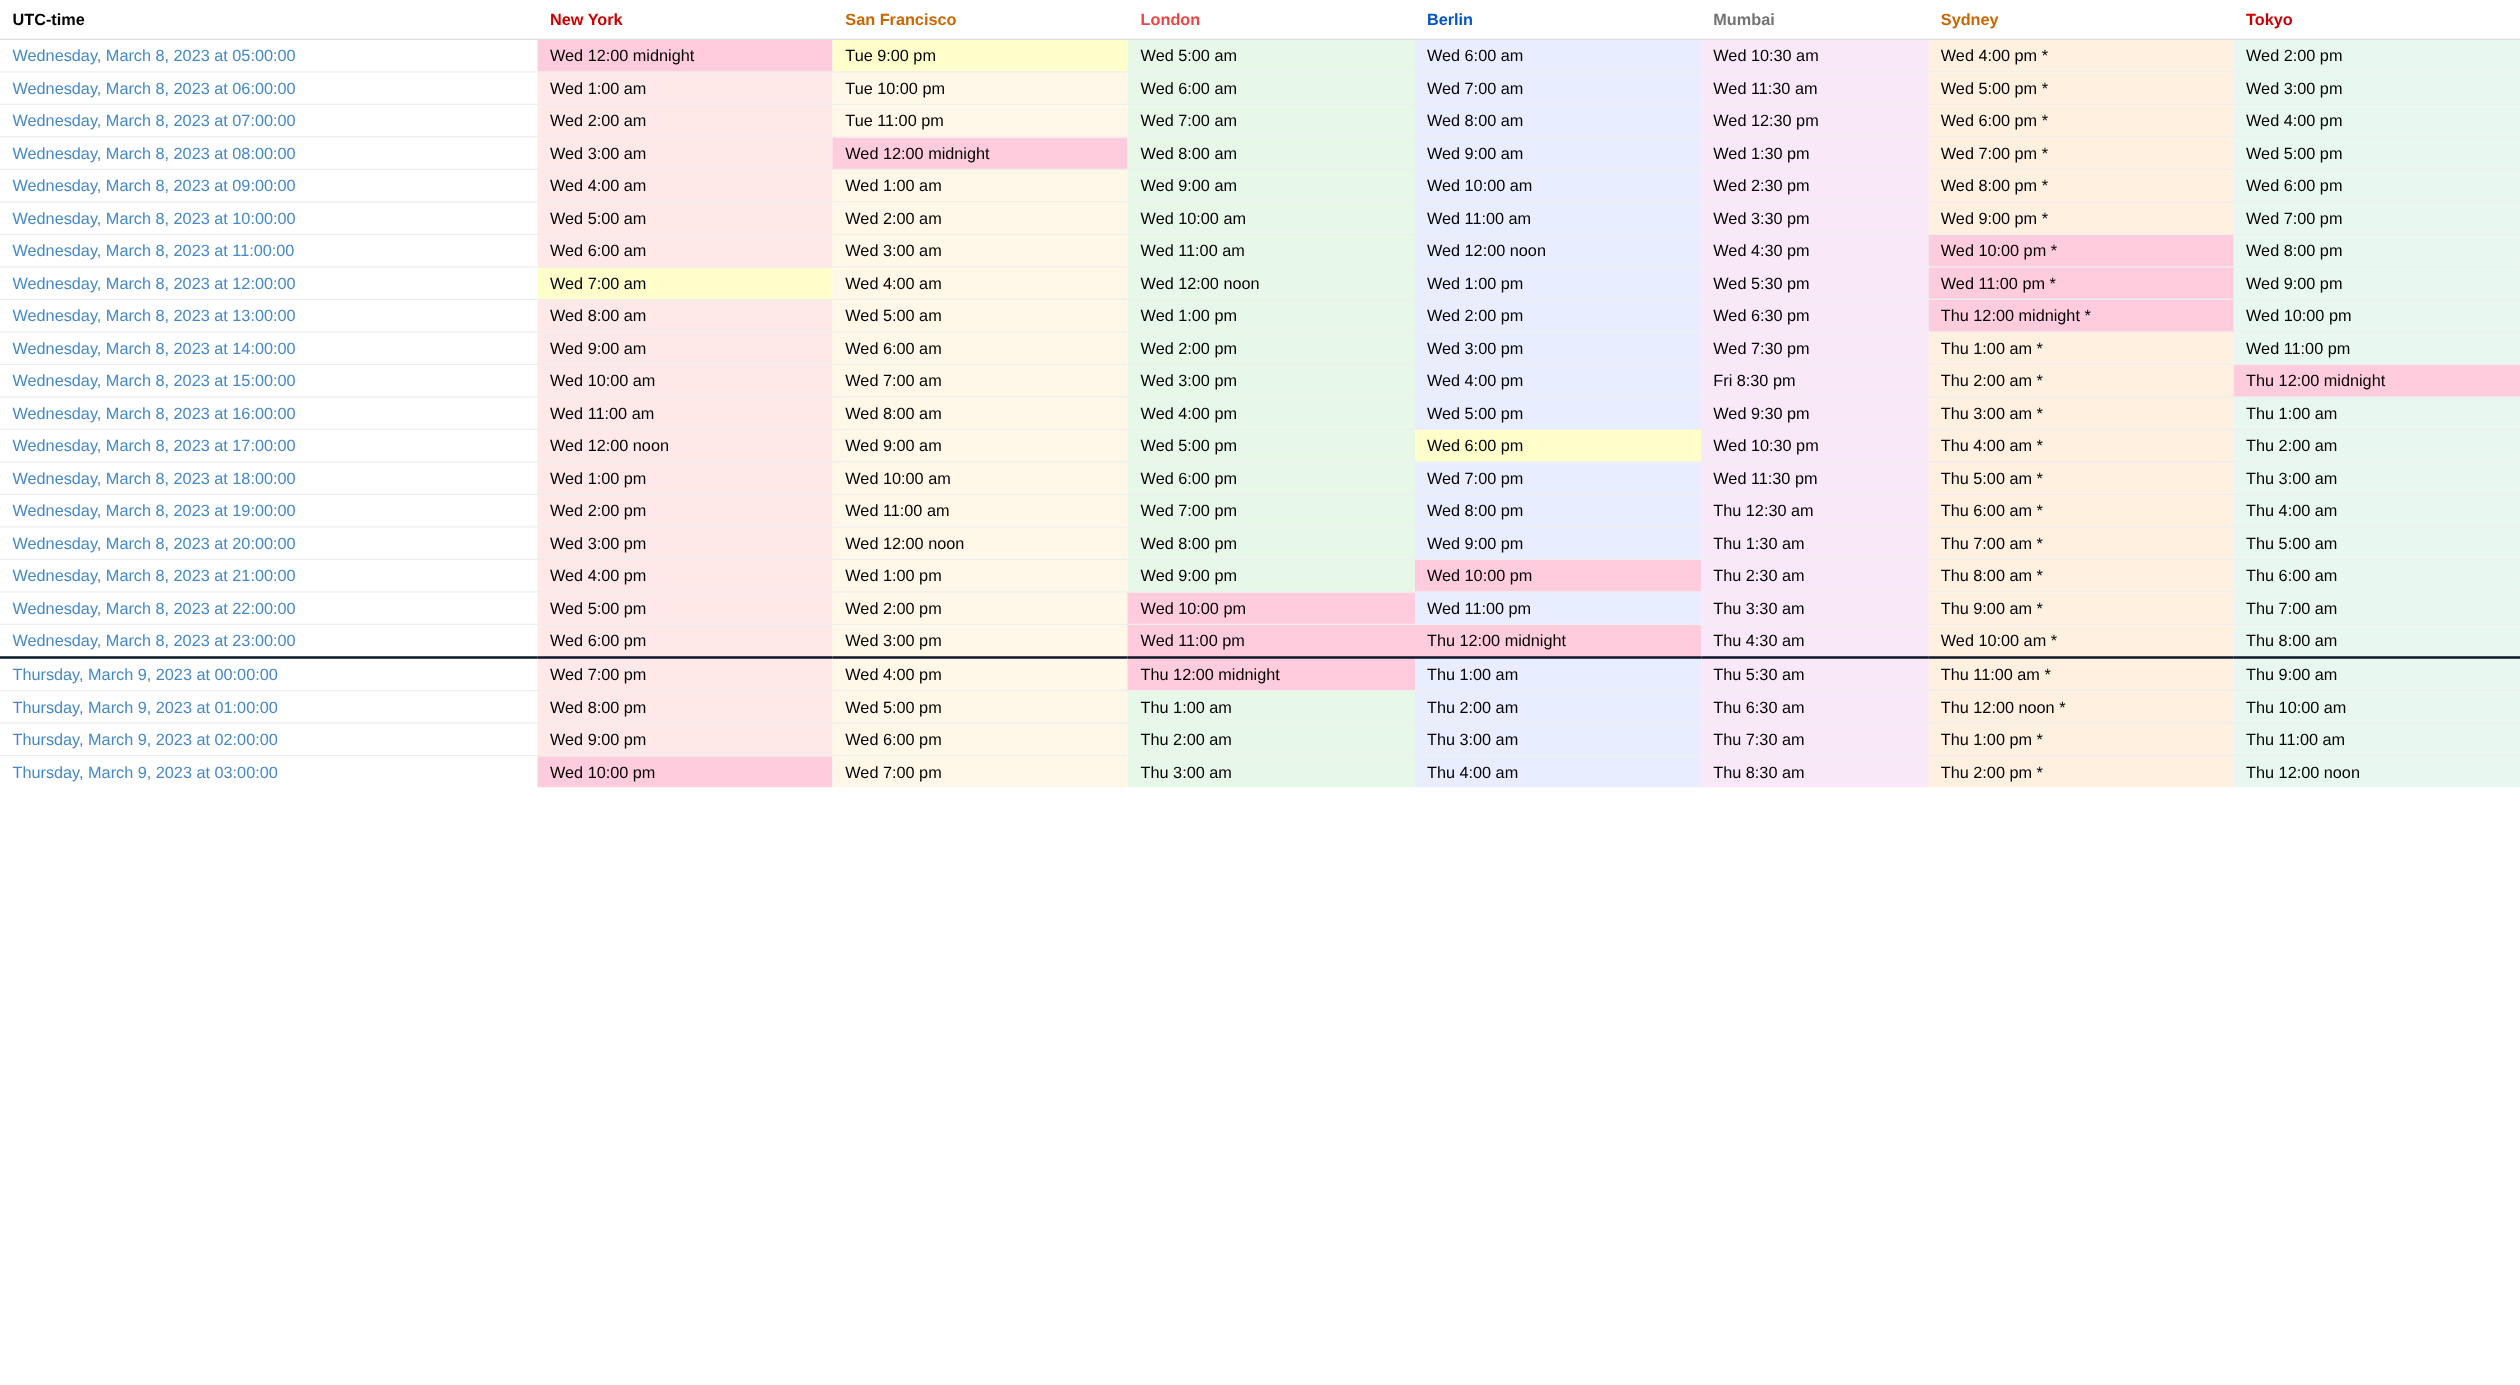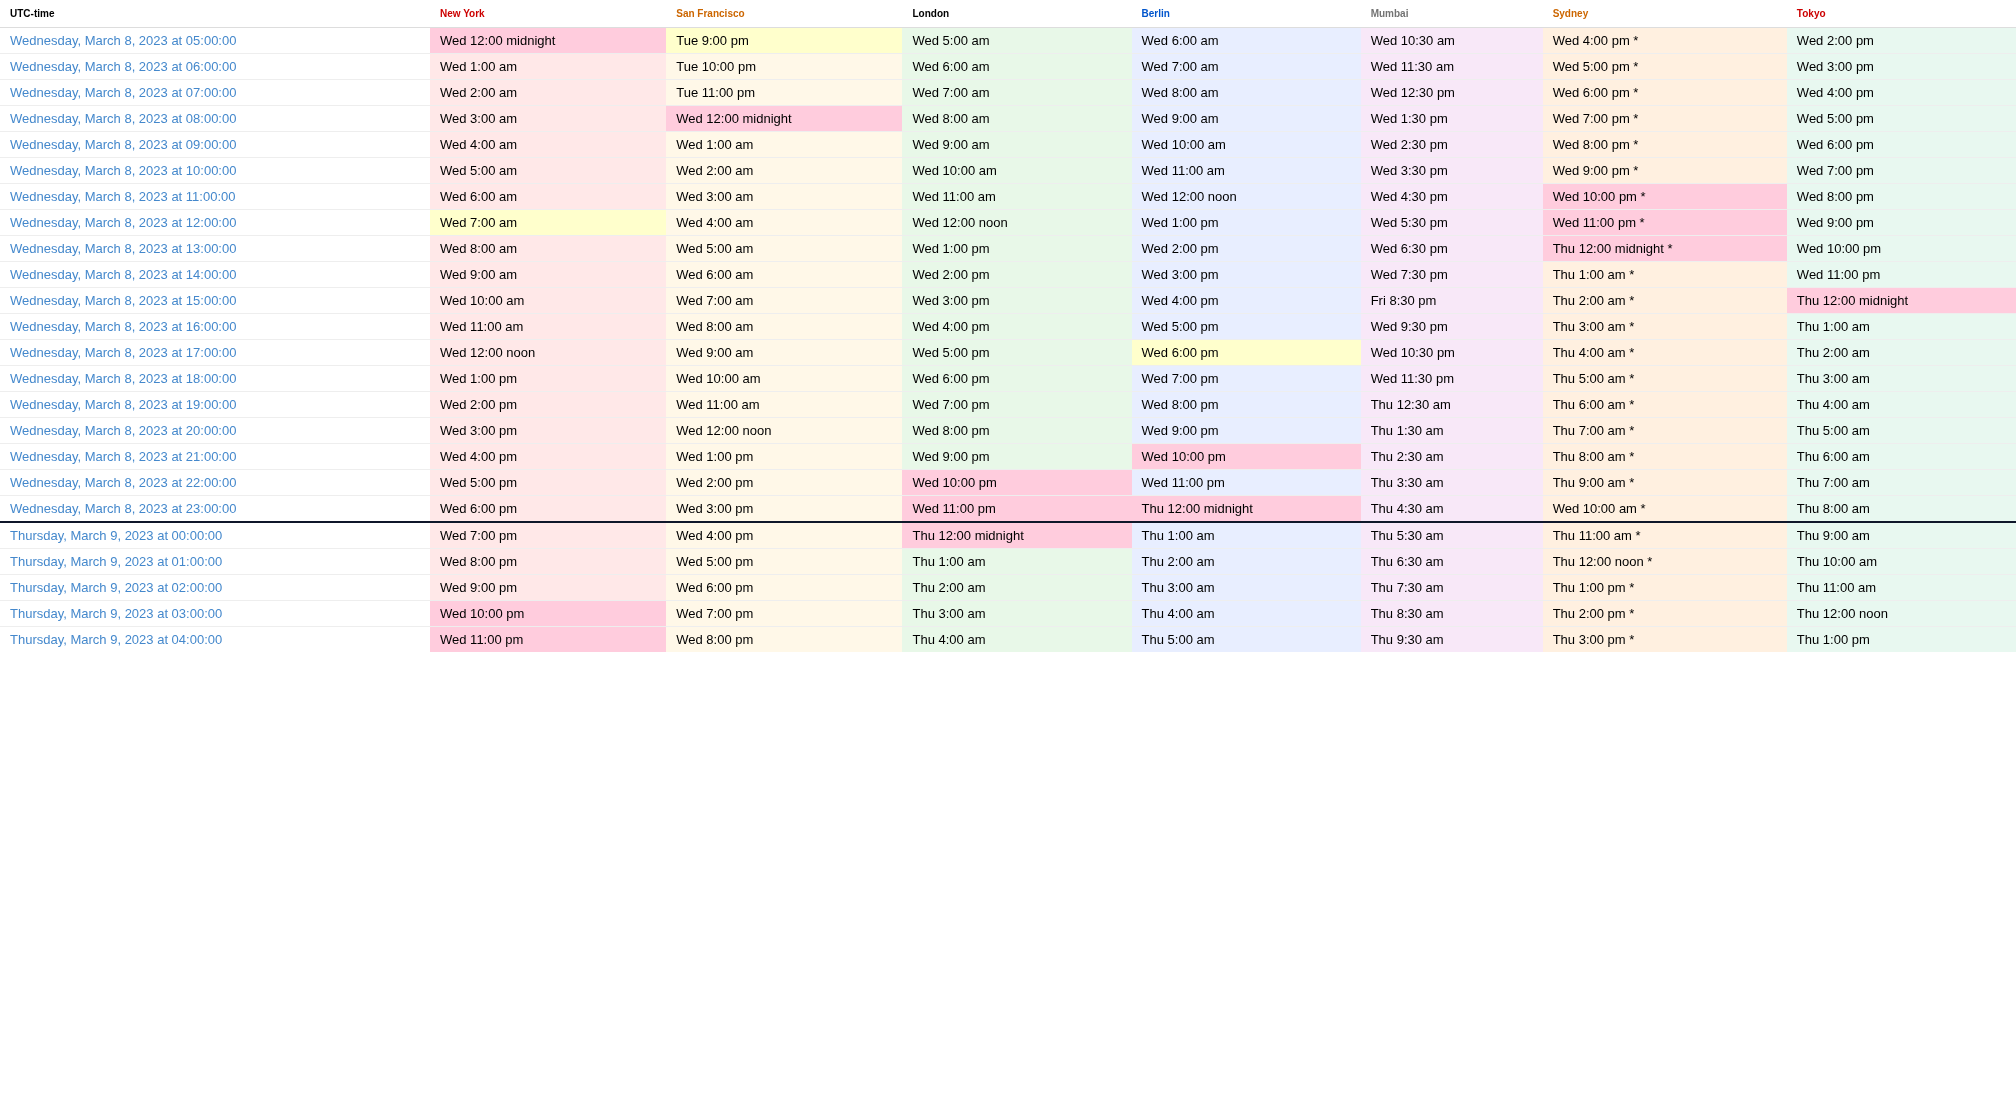--- a/index.html
+++ b/index.html
@@ -9,28 +9,28 @@
       background: #fff;
     }
     table {
       width: 100%;
       border-collapse: collapse;
     }
     th {
       padding: 8px 10px;
       text-align: left;
       font-weight: bold;
-      font-size: 10px;
+      font-size: 13px;
       border-bottom: 1px solid #ddd;
       background: #fff;
     }
     th.utc { color: #000; }
     th.new-york { color: #cc0000; }
     th.san-francisco { color: #cc6600; }
-    th.london { color: #000000; }
+    th.london { color: #ef4444; }
     th.berlin { color: #0055cc; }
     th.mumbai { color: #737373; }
     th.sydney { color: #cc6600; }
     th.tokyo { color: #cc0000; }
 
     td {
       padding: 5px 10px;
       border-bottom: 1px solid #eee;
       font-size: 13px;
       vertical-align: top;
@@ -296,24 +296,14 @@
       <tr>
         <td class="col-utc"><a href="#" class="utc-link">Thursday, March 9, 2023 at 03:00:00</a></td>
         <td class="highlight-pink">Wed 10:00 pm</td>
         <td class="col-sf">Wed 7:00 pm</td>
         <td class="col-london">Thu 3:00 am</td>
         <td class="col-berlin">Thu 4:00 am</td>
         <td class="col-mumbai">Thu 8:30 am</td>
         <td class="col-sydney">Thu 2:00 pm *</td>
         <td class="col-tokyo">Thu 12:00 noon</td>
       </tr>
-      <tr>
-        <td class="col-utc"><a href="#" class="utc-link">Thursday, March 9, 2023 at 04:00:00</a></td>
-        <td class="highlight-pink">Wed 11:00 pm</td>
-        <td class="col-sf">Wed 8:00 pm</td>
-        <td class="col-london">Thu 4:00 am</td>
-        <td class="col-berlin">Thu 5:00 am</td>
-        <td class="col-mumbai">Thu 9:30 am</td>
-        <td class="col-sydney">Thu 3:00 pm *</td>
-        <td class="col-tokyo">Thu 1:00 pm</td>
-      </tr>
     </tbody>
 </table>
 
 </body></html>

